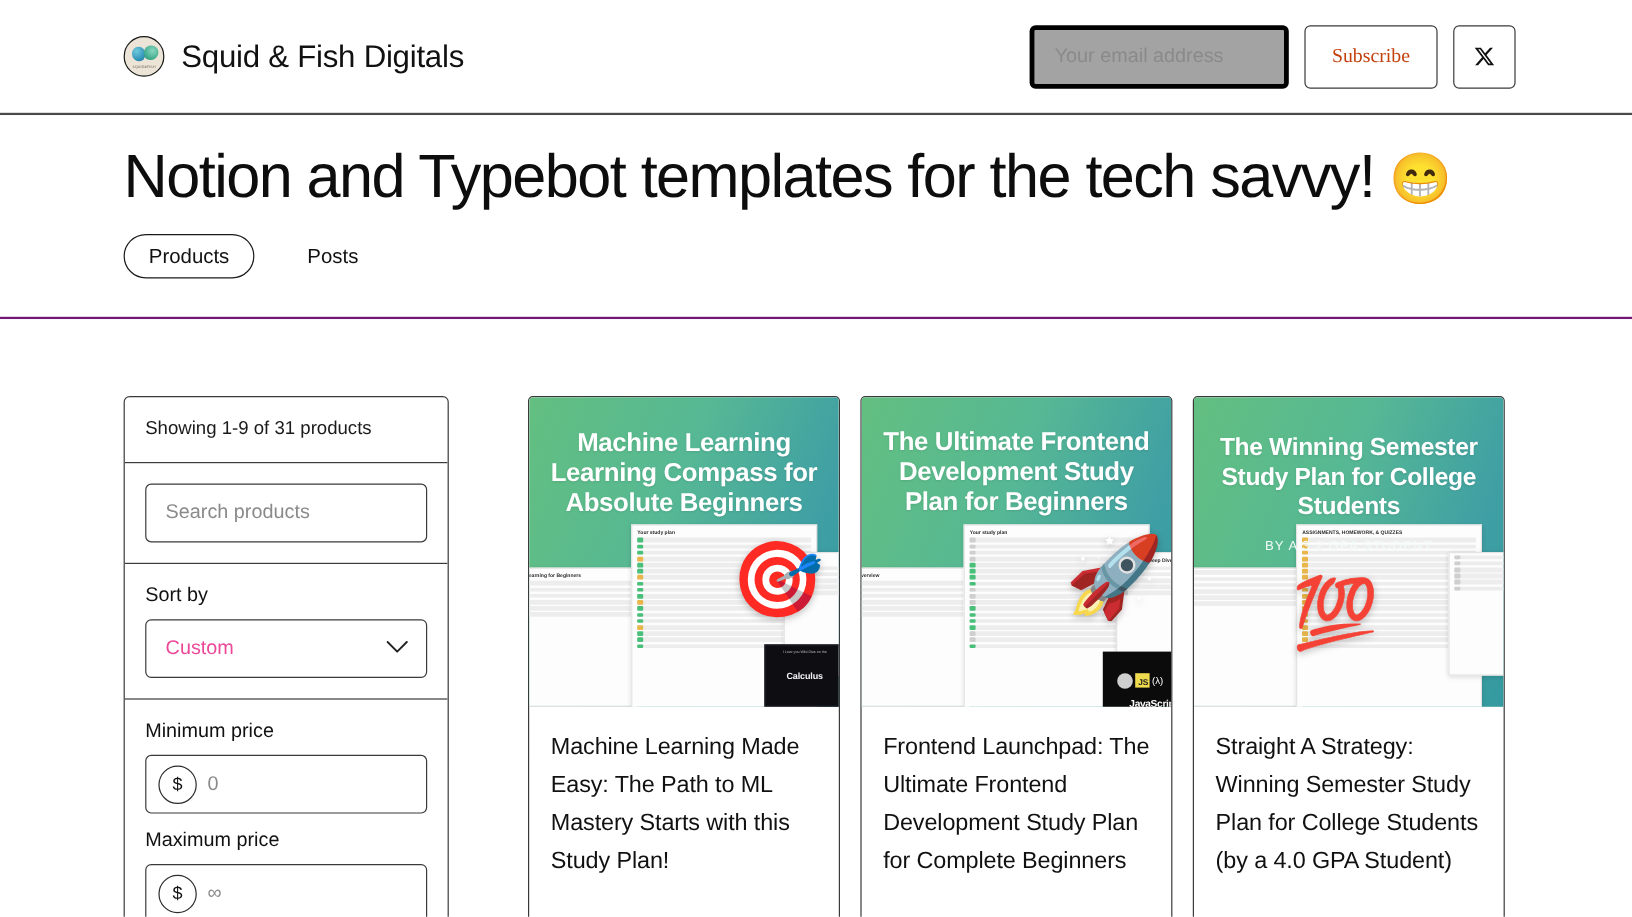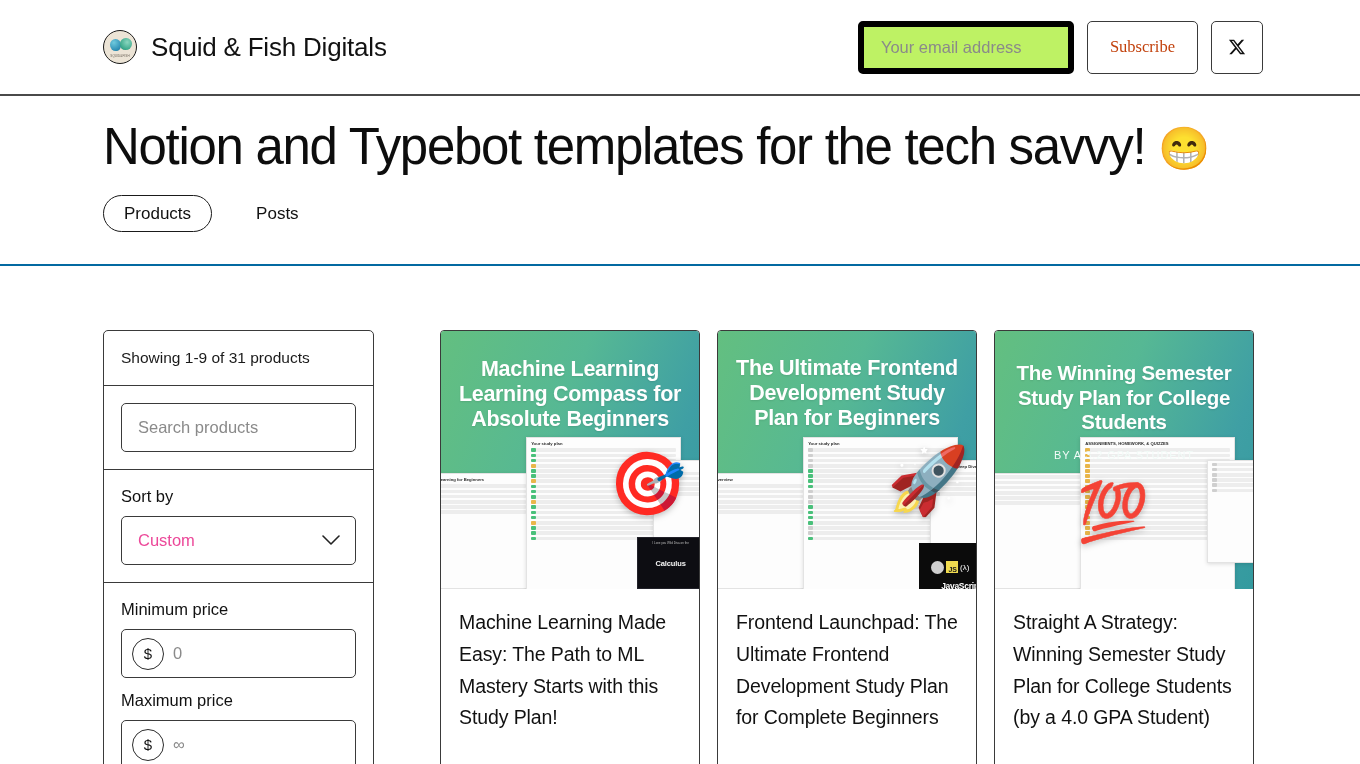--- a/index.html
+++ b/index.html
@@ -69,23 +69,23 @@
   }
 
   .header-actions {
     display: flex;
     align-items: center;
     gap: 13px;
   }
   .email-input {
     width: 216px;
     height: 53px;
-    border: 6px solid #000000;
+    border: 4px solid #000000;
     border-radius: 5px;
-    background: #bef264;
+    background: #a3a3a3;
     padding: 0 17px;
     font-family: "Liberation Sans", sans-serif;
     font-size: 16.5px;
     color: #111;
     outline: none;
   }
   .email-input::placeholder { color: #8a8a8a; }
   .subscribe-btn {
     height: 53px;
     padding: 0 22px;
@@ -109,21 +109,21 @@
     align-items: center;
     justify-content: center;
     cursor: pointer;
     padding: 0;
   }
   .x-btn svg { display: block; }
 
   
   .hero {
     padding: 0 103px;
-    border-bottom: 2px solid #0369a1;
+    border-bottom: 2px solid #701a75;
     background: #fff;
     height: 170px;
     display: flex;
     flex-direction: column;
     justify-content: flex-start;
   }
   .hero-title {
     font-size: 51px;
     font-weight: 400;
     line-height: 1.05;

